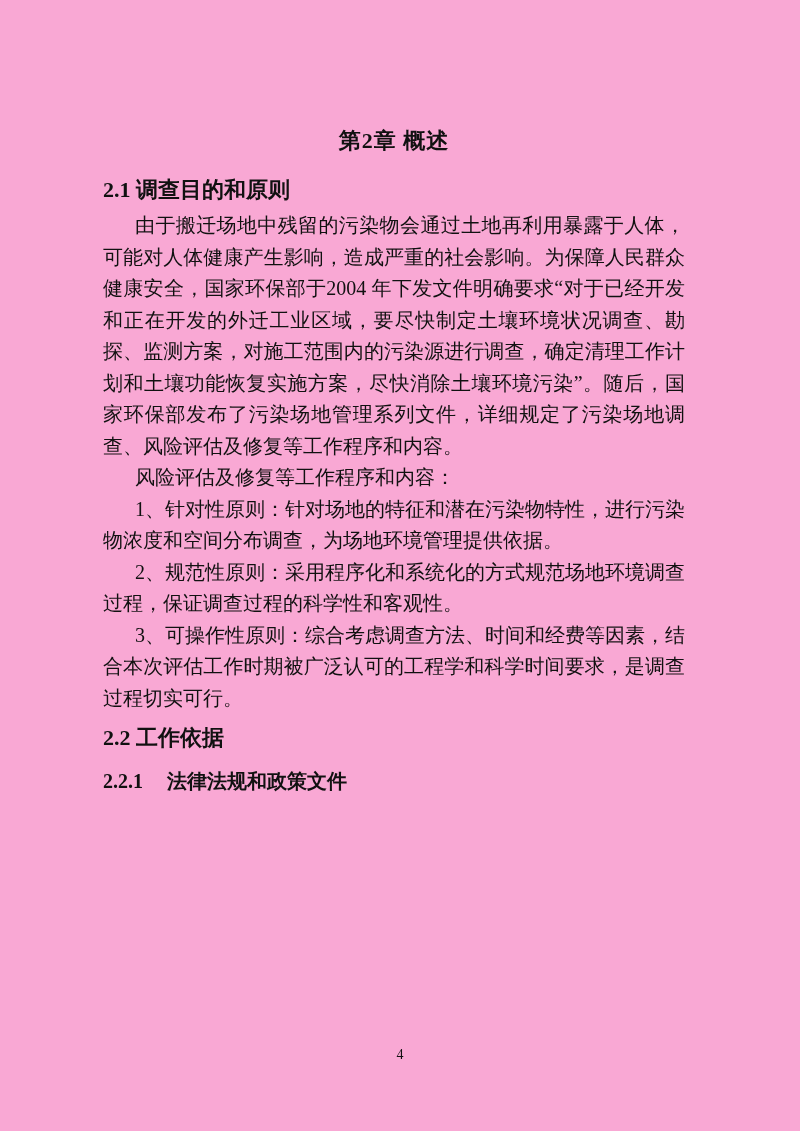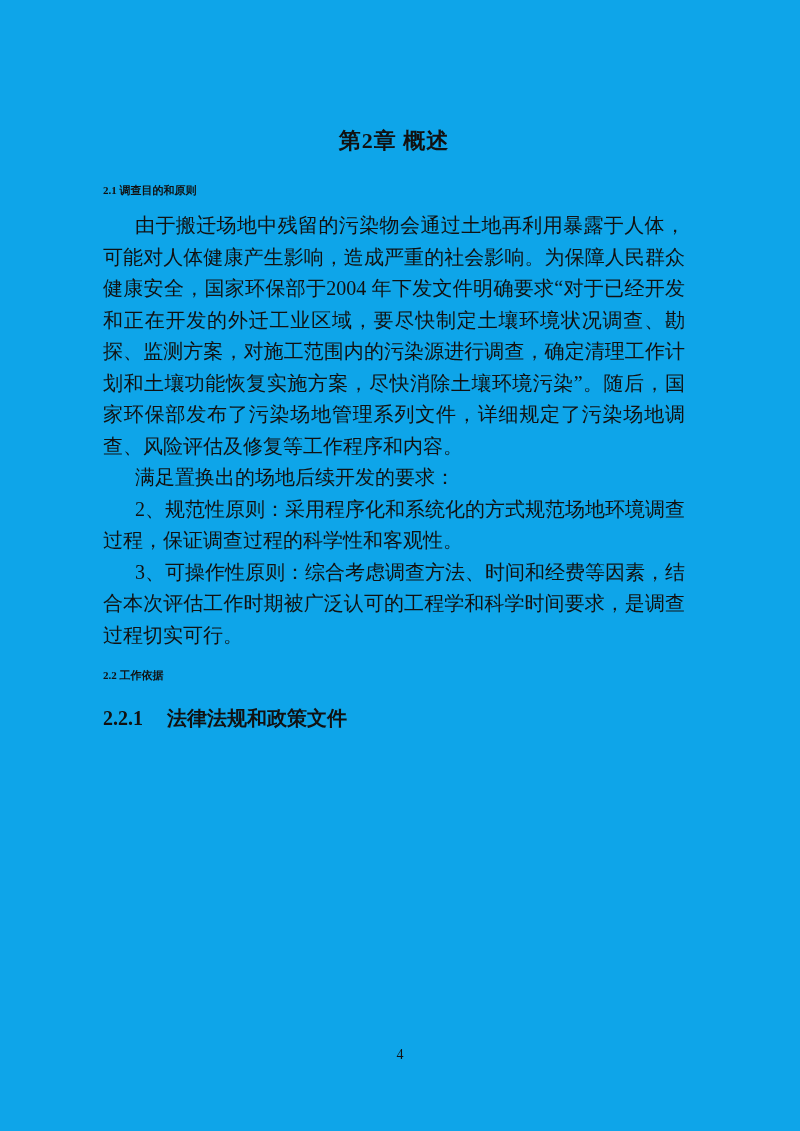--- a/index.html
+++ b/index.html
@@ -4,37 +4,37 @@
 <style>
   html, body {
     margin: 0;
     padding: 0;
     background: #ffffff;
   }
   .page {
     position: relative;
     width: 800px;
     height: 1131px;
-    background: #0ea5e9;
+    background: #f9a8d4;
     box-sizing: border-box;
     padding: 0 115px 0 103px;
     overflow: hidden;
     font-family: "Liberation Serif", "DejaVu Serif", serif;
     color: #111111;
   }
   .chapter-title {
     padding-top: 126px;
     text-align: center;
     font-size: 22px;
     line-height: 30px;
     font-weight: bold;
     letter-spacing: 1px;
   }
   .section-heading {
-    font-size: 11px;
+    font-size: 22px;
     line-height: 24px;
     font-weight: bold;
   }
   .h-2-1 { margin-top: 22px; }
   .h-2-2 { margin-top: 12px; }
   .body-block { margin-top: 8px; }
   .para {
     margin: 0;
     font-size: 20px;
     line-height: 31.5px;
@@ -68,21 +68,22 @@
 <body>
 
 <div class="page">
 
   <div class="chapter-title">第2章  概述</div>
 
   <div class="section-heading h-2-1">2.1 调查目的和原则</div>
 
   <div class="body-block">
     <p class="para">由于搬迁场地中残留的污染物会通过土地再利用暴露于人体，可能对人体健康产生影响，造成严重的社会影响。为保障人民群众健康安全，国家环保部于2004 年下发文件明确要求“对于已经开发和正在开发的外迁工业区域，要尽快制定土壤环境状况调查、勘探、监测方案，对施工范围内的污染源进行调查，确定清理工作计划和土壤功能恢复实施方案，尽快消除土壤环境污染”。随后，国家环保部发布了污染场地管理系列文件，详细规定了污染场地调查、风险评估及修复等工作程序和内容。</p>
-    <p class="para">满足置换出的场地后续开发的要求：</p>
+    <p class="para">风险评估及修复等工作程序和内容：</p>
+    <p class="para">1、针对性原则：针对场地的特征和潜在污染物特性，进行污染物浓度和空间分布调查，为场地环境管理提供依据。</p>
     <p class="para">2、规范性原则：采用程序化和系统化的方式规范场地环境调查过程，保证调查过程的科学性和客观性。</p>
     <p class="para">3、可操作性原则：综合考虑调查方法、时间和经费等因素，结合本次评估工作时期被广泛认可的工程学和科学时间要求，是调查过程切实可行。</p>
   </div>
 
   <div class="section-heading h-2-2">2.2 工作依据</div>
 
 
   <div class="subsection-heading">
     <span class="sub-num">2.2.1</span><span>法律法规和政策文件</span>
   </div>

